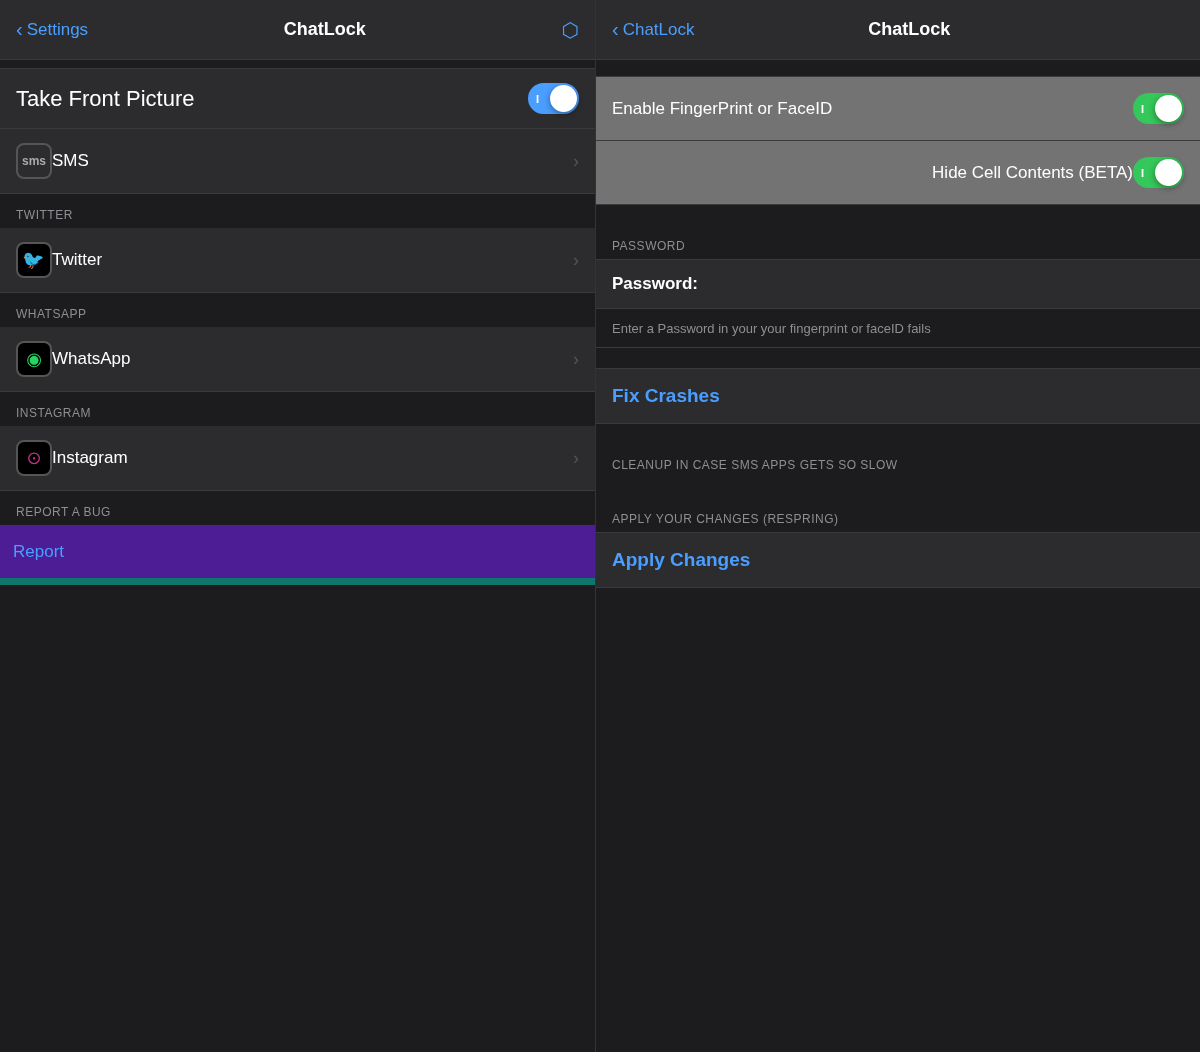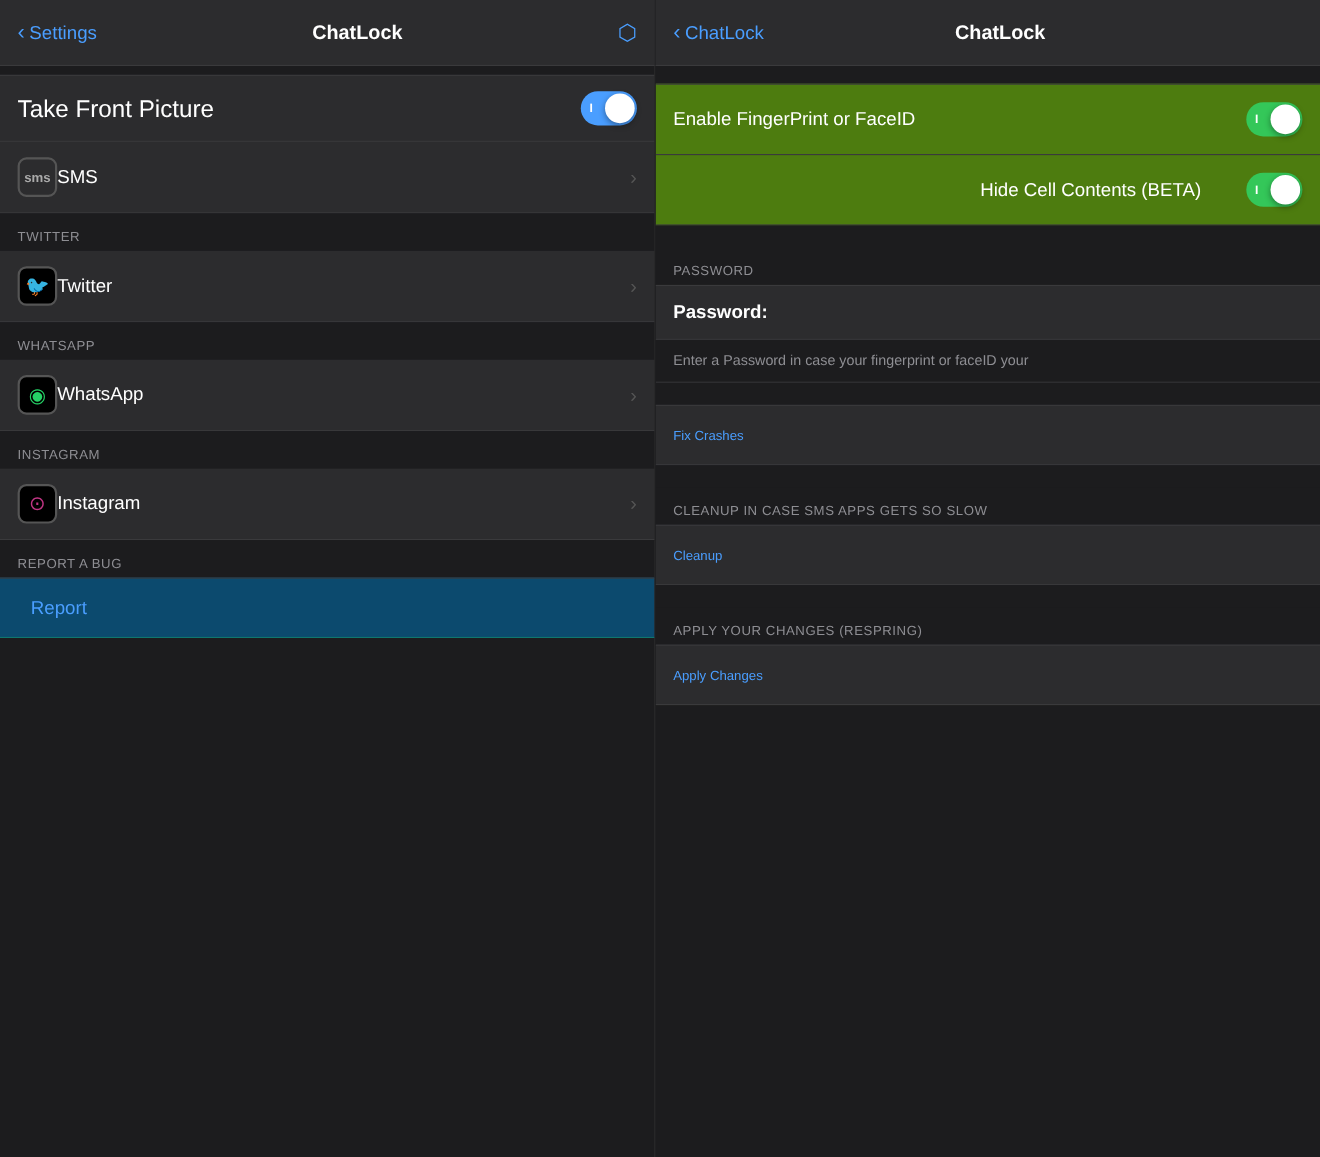--- a/index.html
+++ b/index.html
@@ -193,29 +193,28 @@
       justify-content: space-between;
       min-height: 60px;
       margin-top: 8px;
     }
     .toggle-row-label {
       color: #fff;
       font-size: 22px;
     }
 
     .right-list-item {
-      background: #4d7c0f;
+      background: #737373;
       border-bottom: 1px solid #3a3a3c;
       border-top: 1px solid #3a3a3c;
       padding: 16px 16px;
       display: flex;
       align-items: center;
       justify-content: space-between;
       min-height: 55px;
-      gap: 41px;
     }
     .right-list-item + .right-list-item {
       border-top: none;
     }
 
     .right-list-label {
       color: #fff;
       font-size: 17px;
       font-weight: 400;
     }
@@ -249,28 +248,29 @@
       background: #2c2c2e;
       border-top: 1px solid #3a3a3c;
       border-bottom: 1px solid #3a3a3c;
       padding: 16px 16px;
       min-height: 55px;
       display: flex;
       align-items: center;
     }
     .action-item-text {
       color: #4a9eff;
-      font-size: 12px;
+      font-size: 19px;
+      font-weight: bold;
     }
 
     .report-item {
-      background: #0c4a6e;
-      border-top: 1px solid #3a3a3c;
-      border-bottom: 1px solid #0f766e;
-      padding: 16px 28px;
+      background: #4c1d95;
+      border-top: 1px solid #3a3a3c;
+      border-bottom: 7px solid #0f766e;
+      padding: 16px 13px;
       min-height: 55px;
       display: flex;
       align-items: center;
     }
     .report-item-text {
       color: #4a9eff;
       font-size: 17px;
     }
   </style>
 </head>
@@ -375,35 +375,32 @@
     </div>
 
     <div style="height:20px; background:#1c1c1e;"></div>
     <div class="section-label">PASSWORD</div>
 
     <div class="password-label-row">
       <span class="password-label-text">Password:</span>
     </div>
 
     <div class="password-hint">
-      <span class="password-hint-text">Enter a Password in case your fingerprint or faceID your</span>
+      <span class="password-hint-text">Enter a Password in your your fingerprint or faceID fails</span>
     </div>
 
     <div style="height:20px; background:#1c1c1e;"></div>
 
     <div class="action-item">
       <span class="action-item-text">Fix Crashes</span>
     </div>
 
     <div style="height:20px; background:#1c1c1e;"></div>
     <div class="section-label">CLEANUP IN CASE SMS APPS GETS SO SLOW</div>
 
-    <div class="action-item">
-      <span class="action-item-text">Cleanup</span>
-    </div>
 
     <div style="height:20px; background:#1c1c1e;"></div>
     <div class="section-label">APPLY YOUR CHANGES (RESPRING)</div>
 
     <div class="action-item">
       <span class="action-item-text">Apply Changes</span>
     </div>
 
   </div>
 </div>

